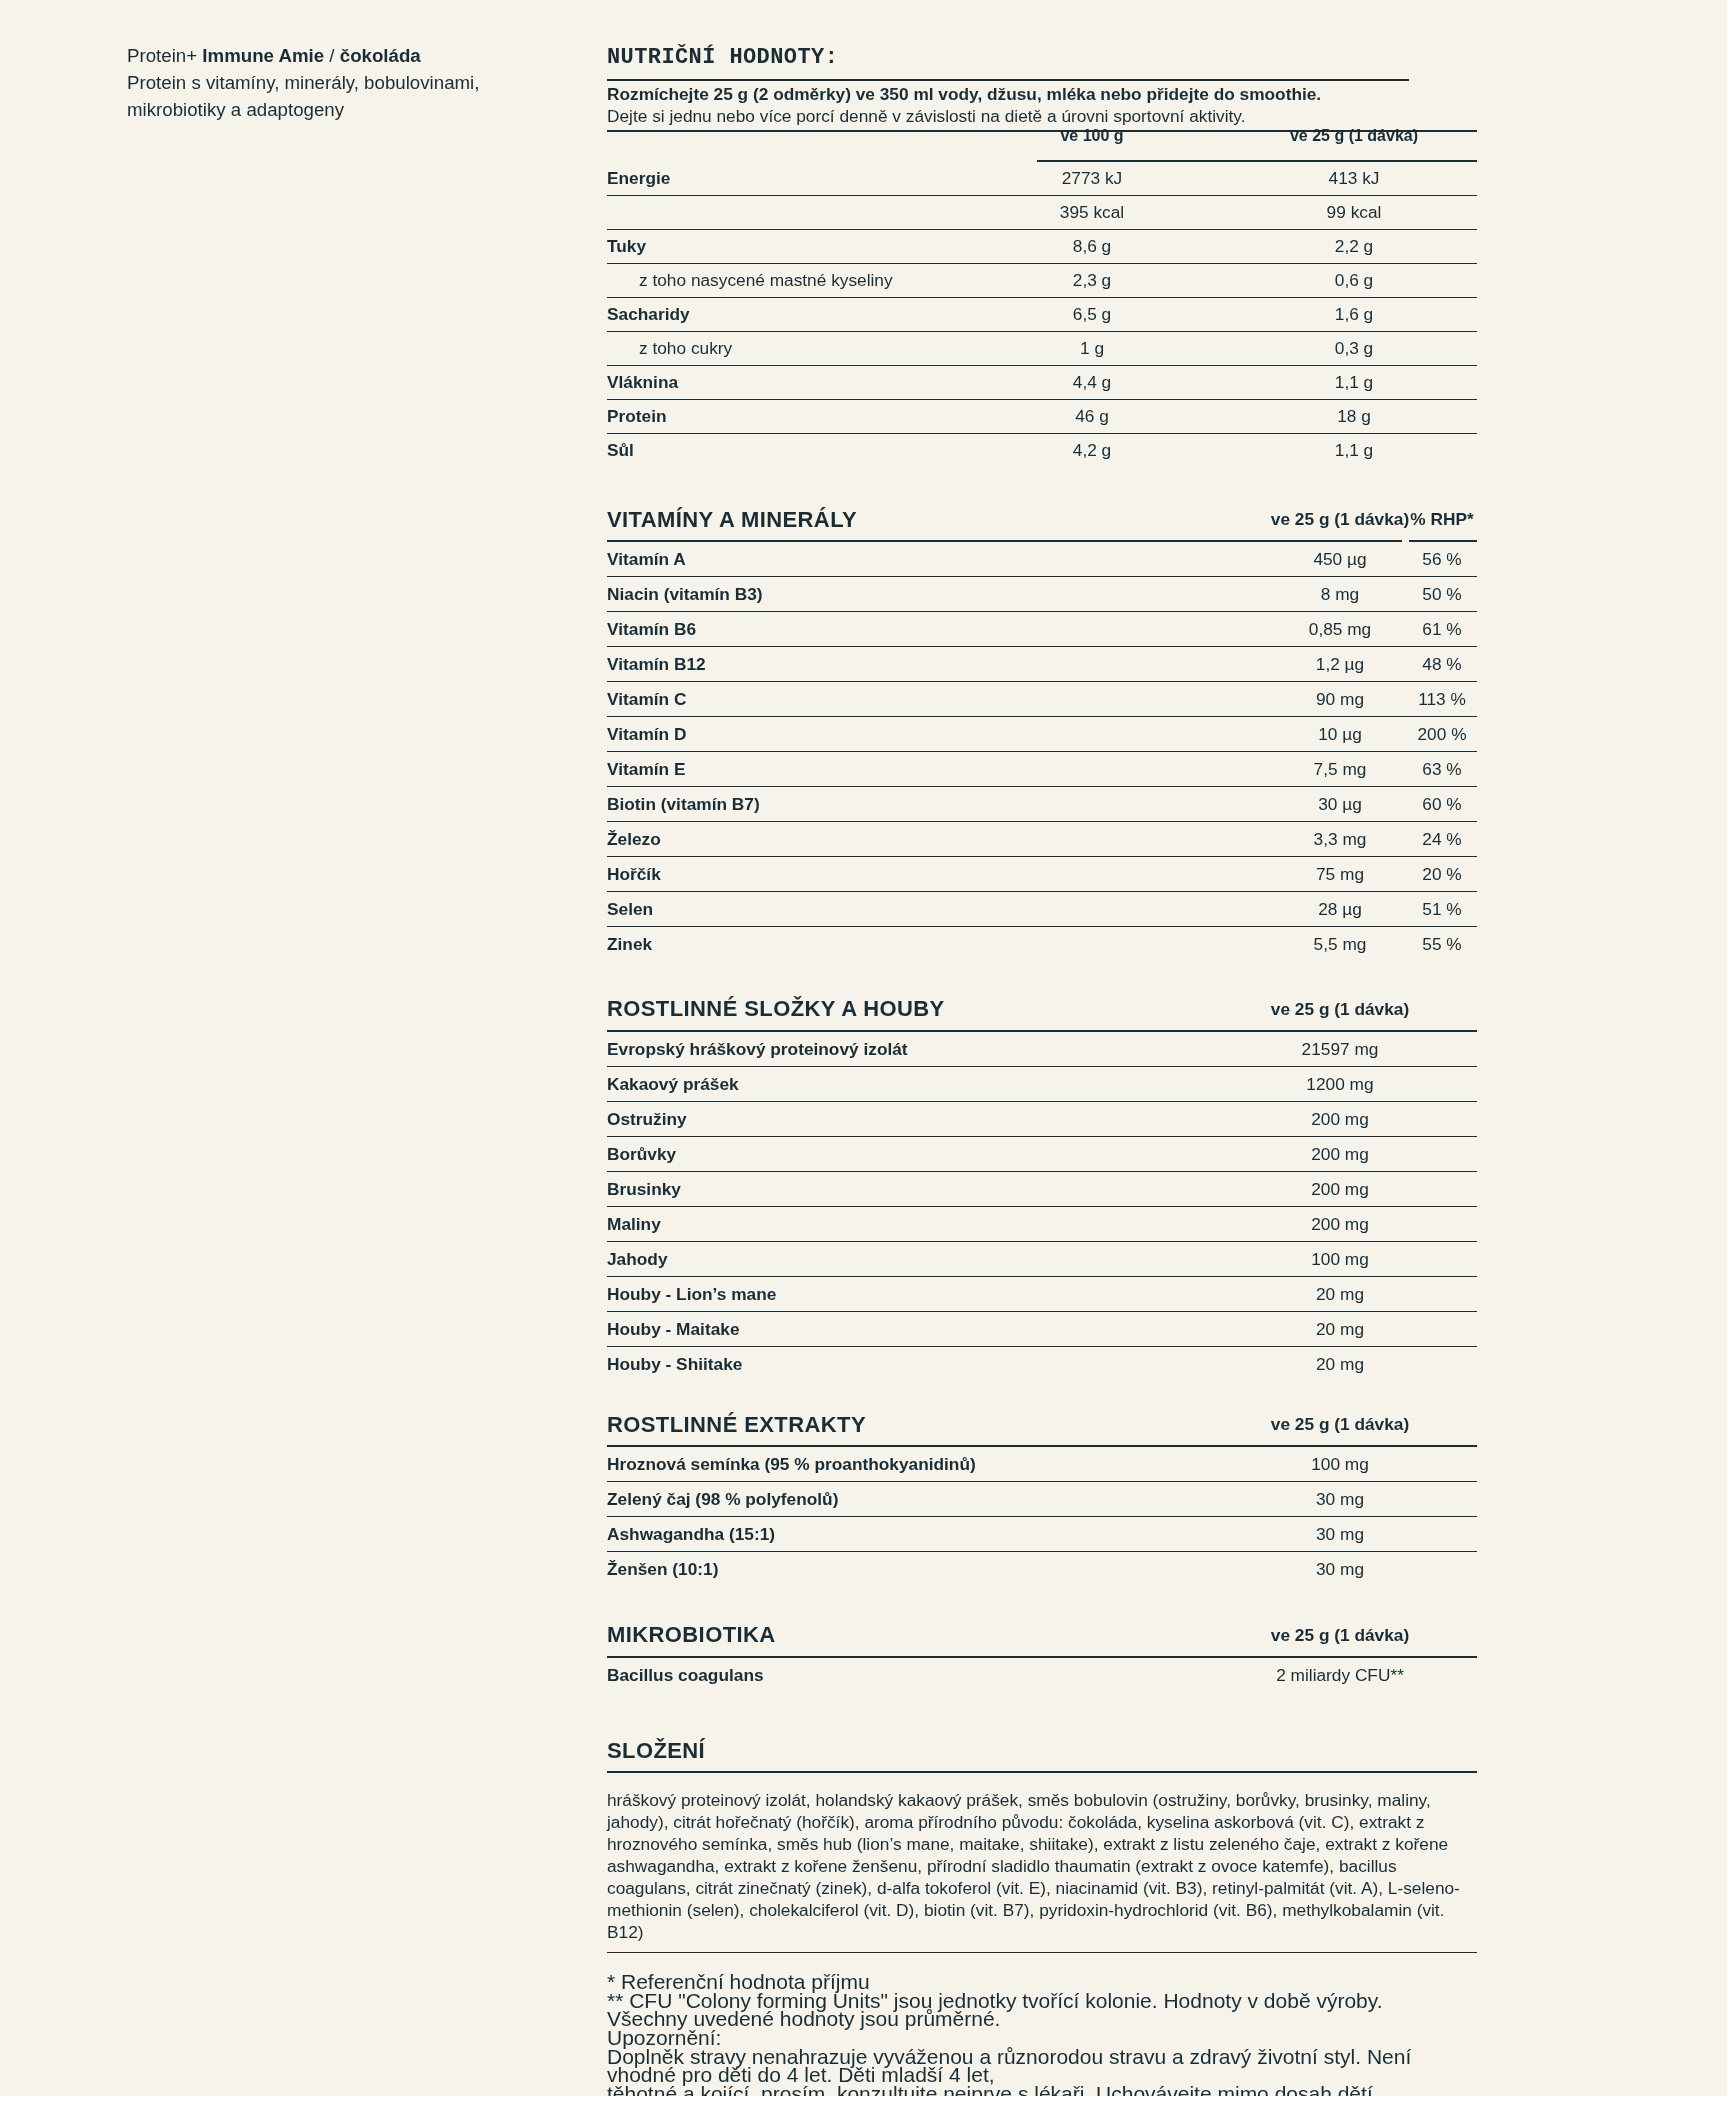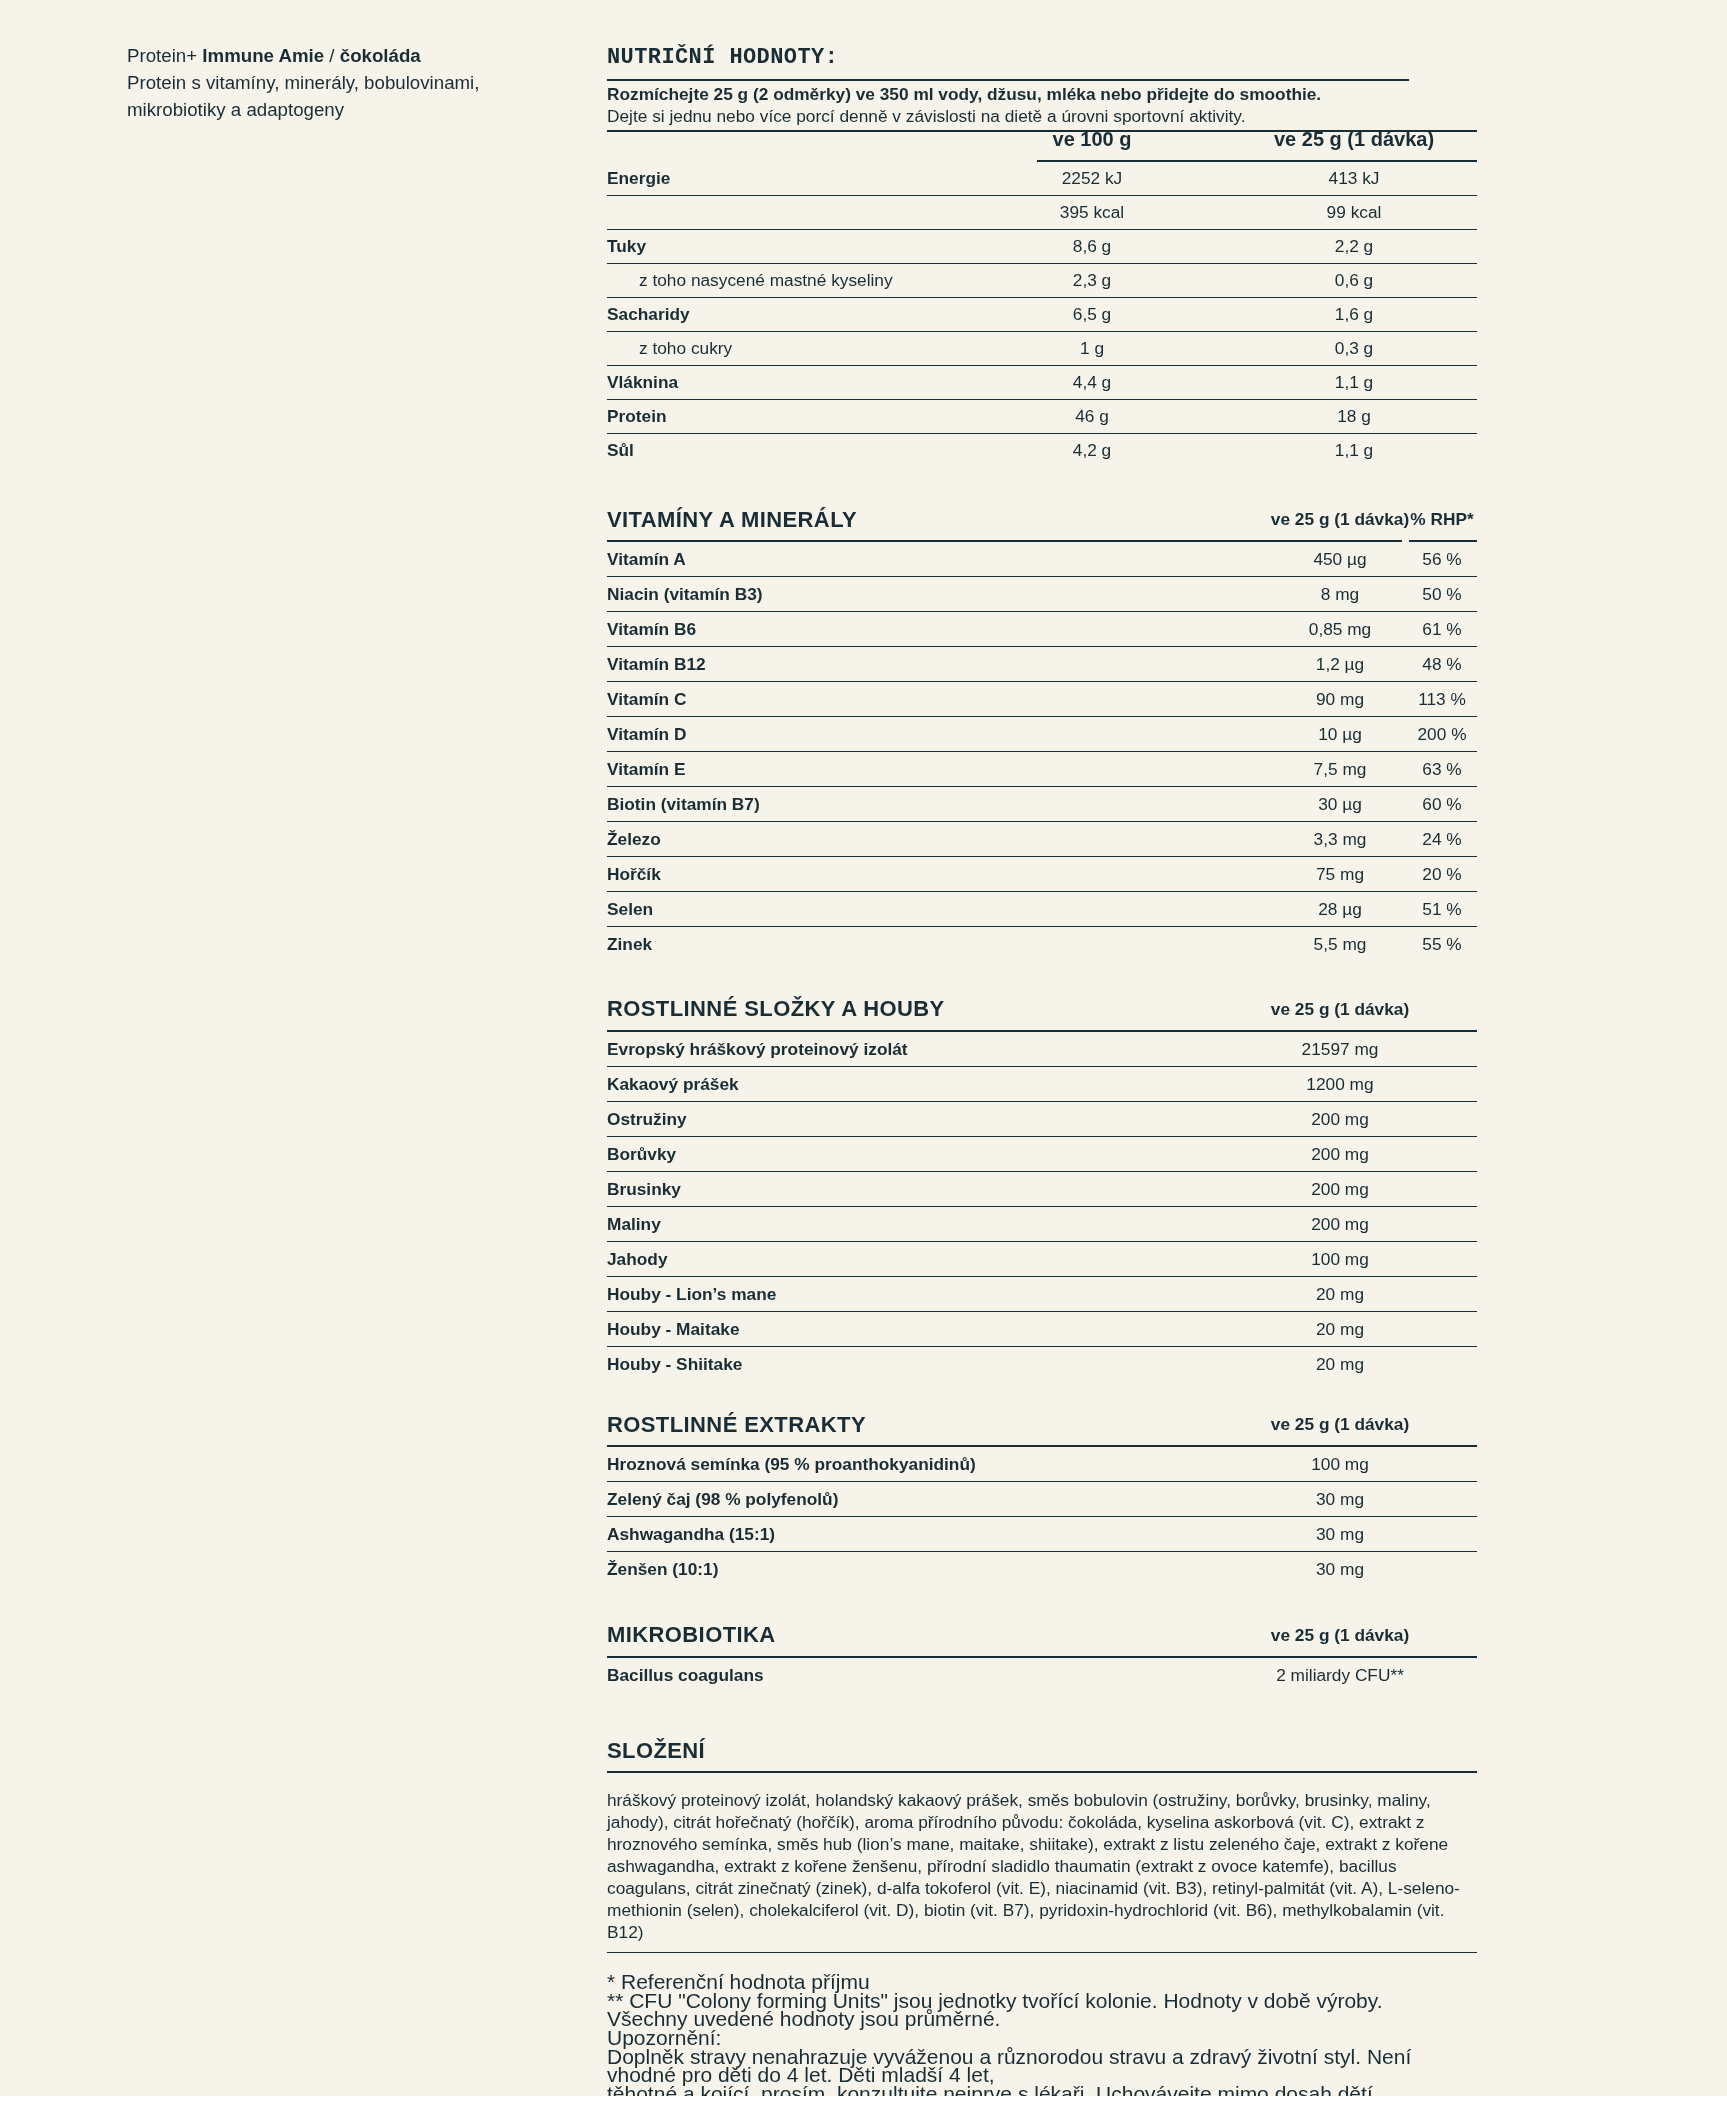--- a/index.html
+++ b/index.html
@@ -15,21 +15,21 @@
   .brand p { margin:0; }
   
   .content { position:absolute; left:607px; top:45px; width:870px; }
   h2 { font-size:22px; line-height:25px; font-weight:700; letter-spacing:0.4px; margin:0; }
   .head-nut { width:802px; box-sizing:border-box; border-bottom:2.9px solid currentColor; padding-bottom:8.6px;font-family:Liberation Mono, monospace; }
   .intro { border-bottom:2.9px solid currentColor; padding:2.9px 0; font-size:17.3px; line-height:22px; }
   .intro p { margin:0; }
   .intro .b { font-weight:700; }
   
   .cols { position:relative; height:29.5px; }
-  .chead { position:absolute; bottom:11px; transform:translateX(-50%); font-weight:700; font-size:20px; white-space:nowrap; }
+  .chead { position:absolute; bottom:17px; transform:translateX(-50%); font-weight:700; font-size:16px; white-space:nowrap; }
   .cols-line { position:absolute; bottom:0; left:430px; right:0; height:2.2px; background:currentColor; }
   
   .rows .row { box-sizing:border-box; position:relative; display:flex; align-items:center;
                border-bottom:1.4px solid currentColor; font-size:17.3px; height:34px; }
   .rows .row:last-child { border-bottom:0; }
   .rows .lbl { font-weight:600; }
   .rows .row.sub .lbl { font-weight:400; padding-left:32px; }
   .t2 .row { height:35px; }
   .val { position:absolute; transform:translateX(-50%); white-space:nowrap; font-weight:400; }
   .pos-100 { left:485px; }
@@ -75,21 +75,21 @@
       </div>
       <div class="cols">
         <span class="chead pos-100">ve 100 g</span>
         <span class="chead pos-25a">ve 25 g (1 dávka)</span>
         <span class="cols-line"></span>
       </div>
       <div class="rows t1">
 
           <div class="row">
             <span class="lbl">Energie</span>
-            <span class="val pos-100">2252 kJ</span>
+            <span class="val pos-100">2773 kJ</span>
             <span class="val pos-25a">413 kJ</span>
           </div>
 
           <div class="row">
             <span class="lbl"></span>
             <span class="val pos-100">395 kcal</span>
             <span class="val pos-25a">99 kcal</span>
           </div>
 
           <div class="row">

